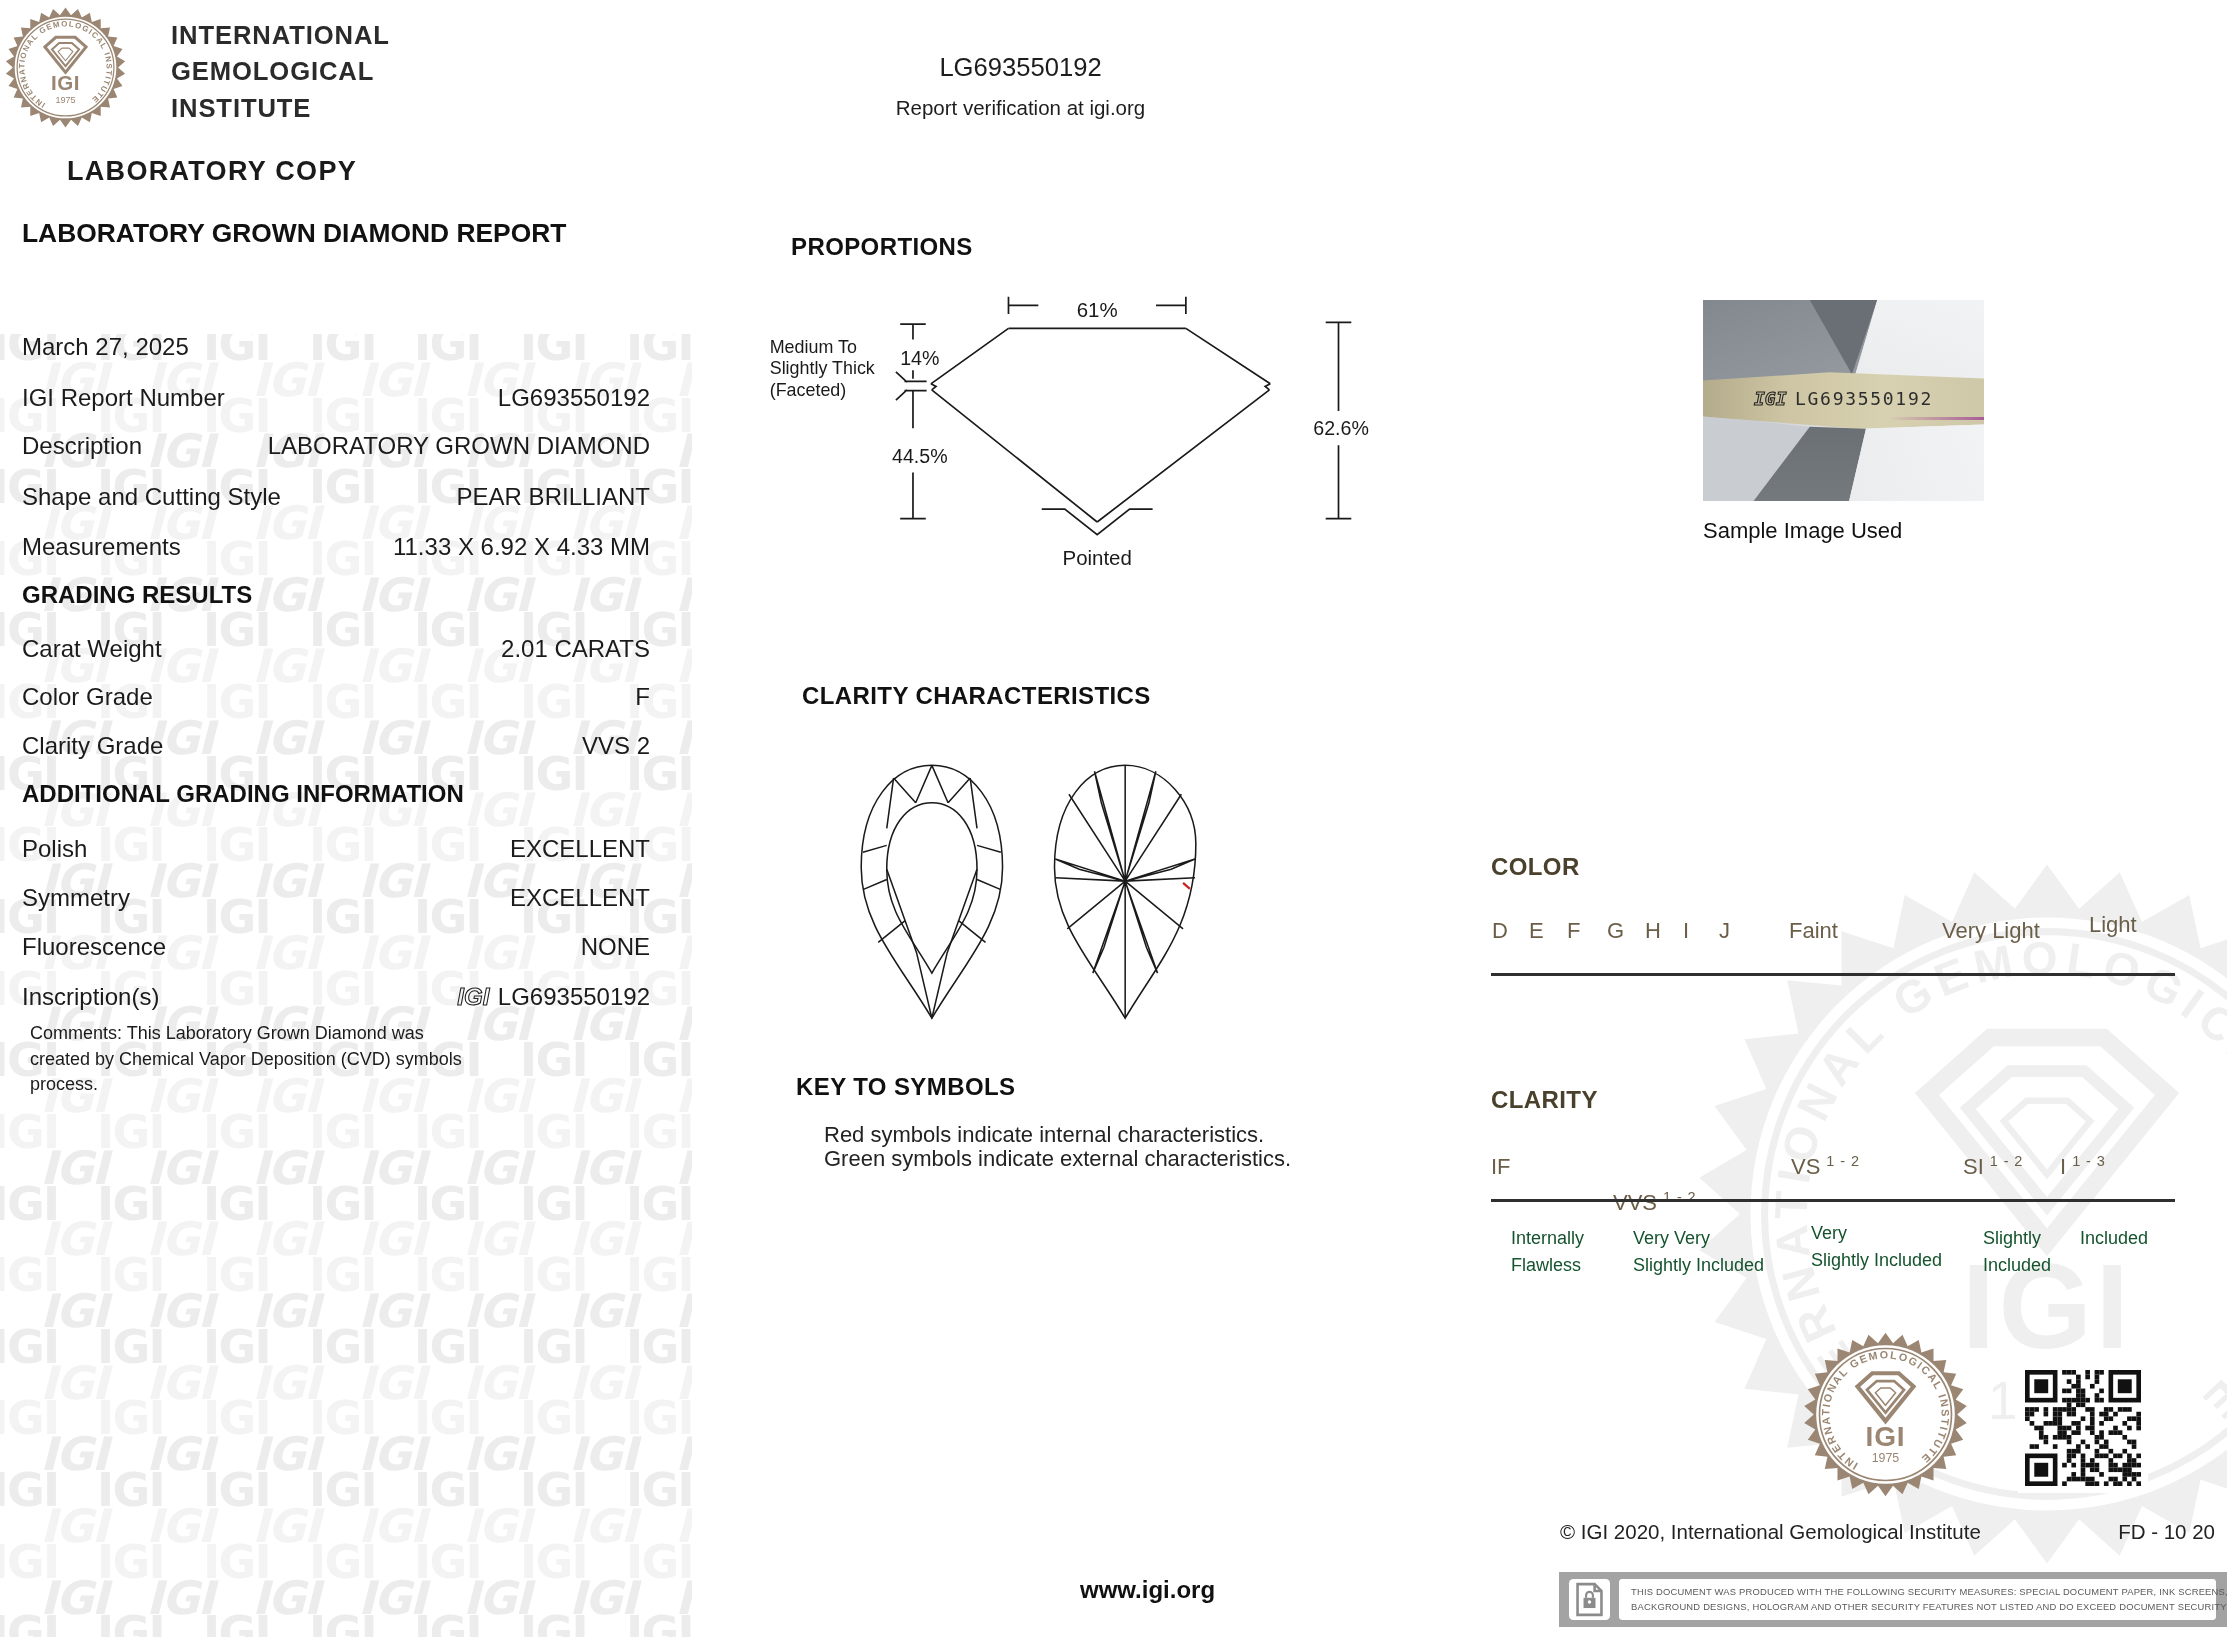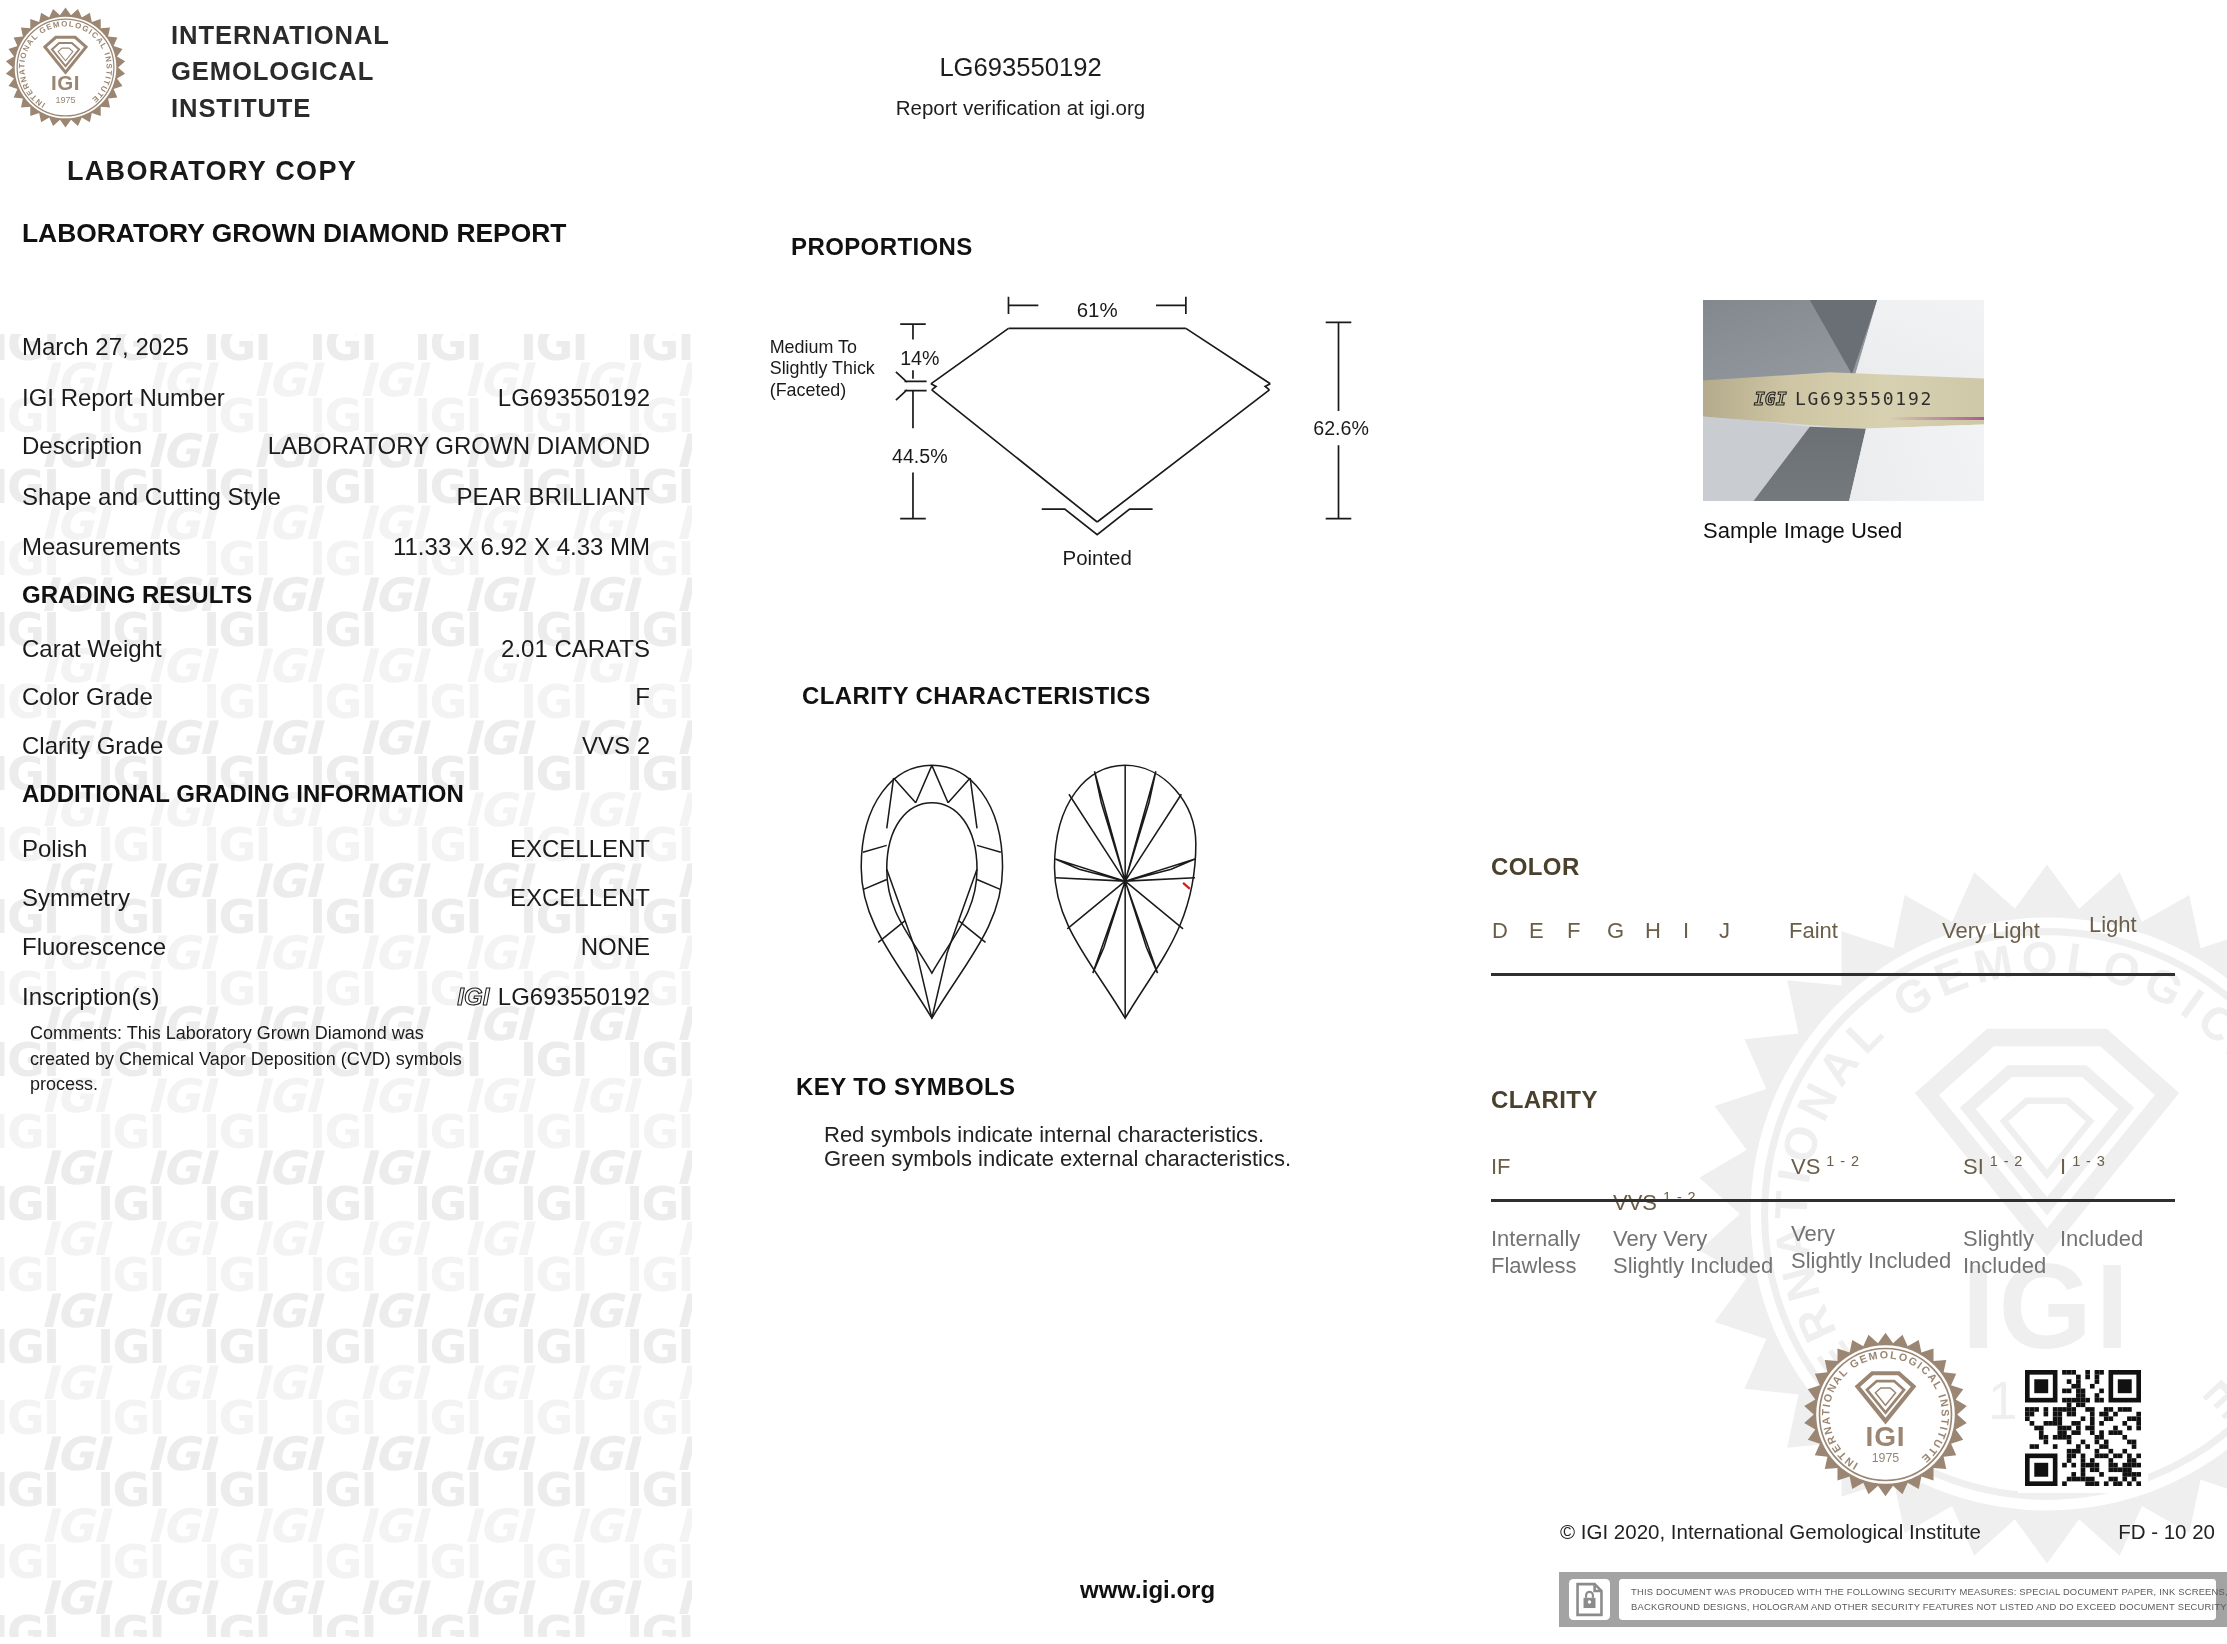--- a/index.html
+++ b/index.html
@@ -25,21 +25,21 @@
             -webkit-text-stroke:1.1px #222;margin-right:8.5px;}
   
   .bighead{position:absolute;font-size:24px;font-weight:700;color:#111;letter-spacing:0.4px;}
   
   .keyline{position:absolute;left:824px;font-size:22px;color:#222;}
   
   .scalehead{position:absolute;font-size:24px;font-weight:700;color:#49412c;letter-spacing:0.4px;}
   .grade{position:absolute;font-size:22px;color:#6b5e49;}
   .grade sup{font-size:14.5px;margin-left:6px;letter-spacing:0.9px;}
   .rule{position:absolute;height:2.6px;background:#2f2f2f;}
-  .desc{position:absolute;font-size:22px;line-height:27px;color:#737373;}
+  .desc{position:absolute;font-size:18px;line-height:27px;color:#14532d;margin-left:20px;}
   
   #photo{position:absolute;left:1703px;top:300px;width:281px;height:201px;overflow:hidden;
          background:linear-gradient(105deg,#b9bdc2,#d8dbde 40%,#edeff1 70%,#f7f8f9);}
   #photo .seg{position:absolute;inset:0;}
   #ph-tl{background:linear-gradient(160deg,#83888e,#9aa0a6 60%,#b2b7bc);
          clip-path:polygon(0 0,62% 0,54% 38%,0 56%);}
   #ph-tl2{background:#6a6f75;clip-path:polygon(38% 0,62% 0,53% 37%);}
   #ph-tr{background:linear-gradient(200deg,#f2f3f4,#dfe2e4);clip-path:polygon(62% 0,100% 0,100% 40%,54% 38%);}
   #ph-band{background:linear-gradient(90deg,#b3ab8b,#cdc5a3 30%,#d8d1b1 65%,#cfc8a8);
            clip-path:polygon(0 40%,45% 36%,100% 39%,100% 62%,55% 64%,0 58%);}

